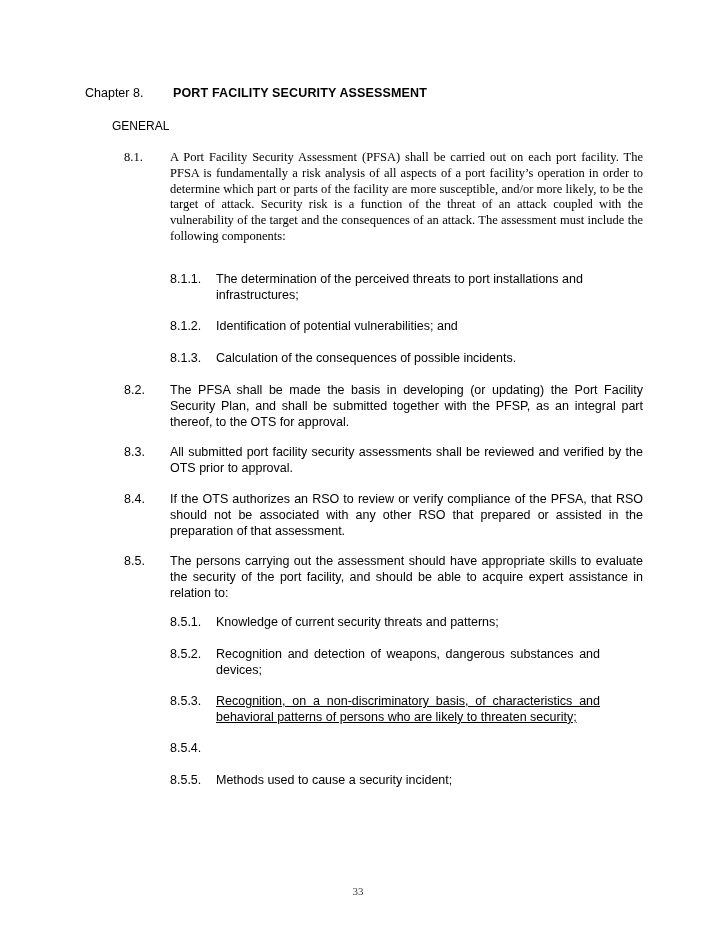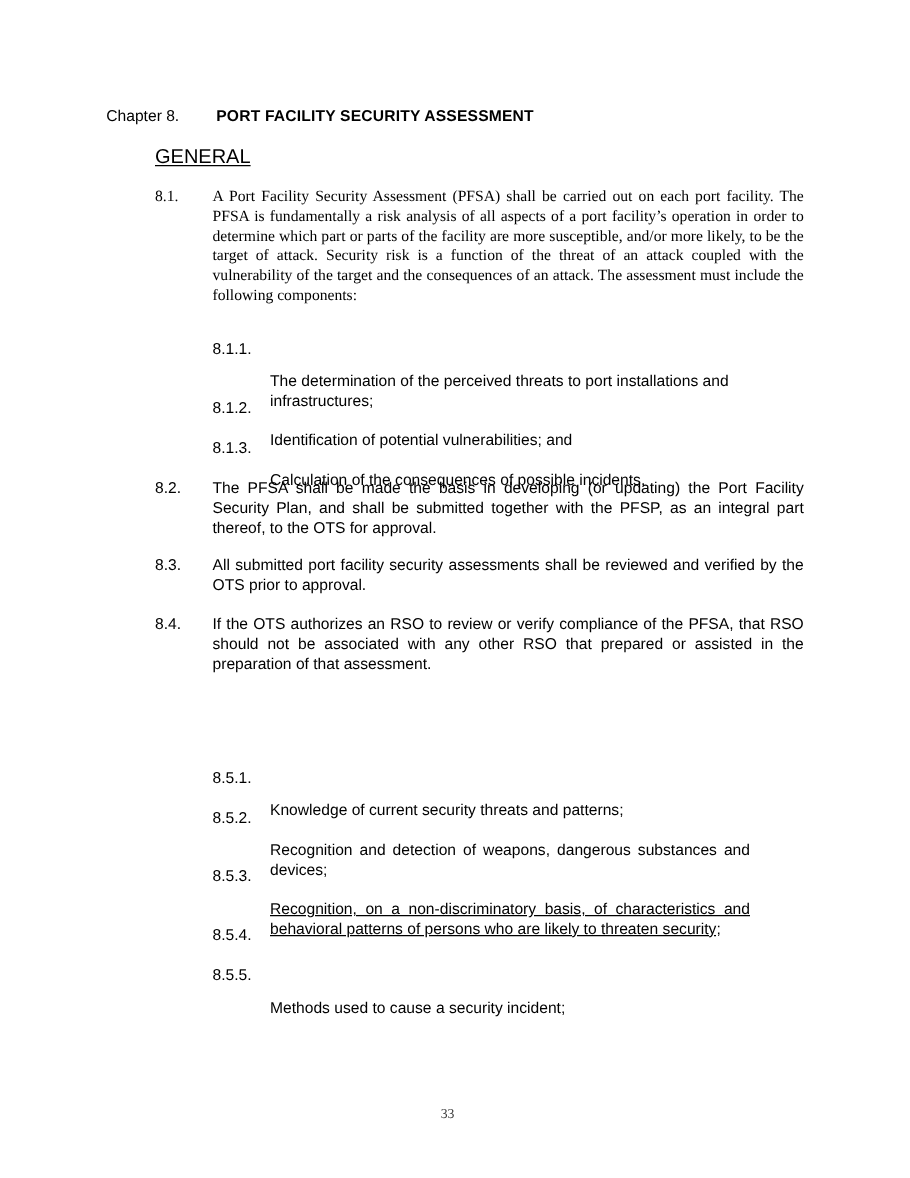--- a/index.html
+++ b/index.html
@@ -40,25 +40,24 @@
     font-weight: normal;
   }
   .chapter-title {
     font-weight: bold;
     letter-spacing: 0.15px;
   }
 
   
   .section-label {
     position: absolute;
-    left: 124px;
+    left: 112px;
     top: 118px;
-    font-size: 16px;
+    font-size: 12px;
     line-height: 16px;
-    text-decoration: underline;
     text-underline-offset: 2px;
   }
 
   
   .clause {
     position: absolute;
     left: 124px;
     width: 519px;           
     font-size: 12.5px;
     line-height: 15.8px;
@@ -86,21 +85,20 @@
   }
   .subclause .num {
     position: absolute;
     left: 0;
     top: 0;
     width: 46px;
   }
   .subclause .body {
     margin-left: 46px;      
     text-align: left;
-    margin-top: 26px;
   }
   .subclause .body.justified {
     text-align: justify;
     text-justify: inter-word;
   }
 
   
   .page-number {
     position: absolute;
     left: 0;
@@ -152,20 +150,24 @@
   <div class="clause" style="top:445px;">
     <span class="num">8.3.</span>
     <div class="body">All submitted port facility security assessments shall be reviewed and verified by the OTS prior to approval.</div>
   </div>
 
   <div class="clause" style="top:492px;">
     <span class="num">8.4.</span>
     <div class="body">If the OTS authorizes an RSO to review or verify compliance of the PFSA, that RSO should not be associated with any other RSO that prepared or assisted in the preparation of that assessment.</div>
   </div>
 
+  <div class="clause" style="top:554px;">
+    <span class="num">8.5.</span>
+    <div class="body">The persons carrying out the assessment should have appropriate skills to evaluate the security of the port facility, and should be able to acquire expert assistance in relation to:</div>
+  </div>
 
   <div class="subclause" style="top:615px;">
     <span class="num">8.5.1.</span>
     <div class="body">Knowledge of current security threats and patterns;</div>
   </div>
 
   <div class="subclause" style="top:647px;">
     <span class="num">8.5.2.</span>
     <div class="body justified">Recognition and detection of weapons, dangerous substances and devices;</div>
   </div>

